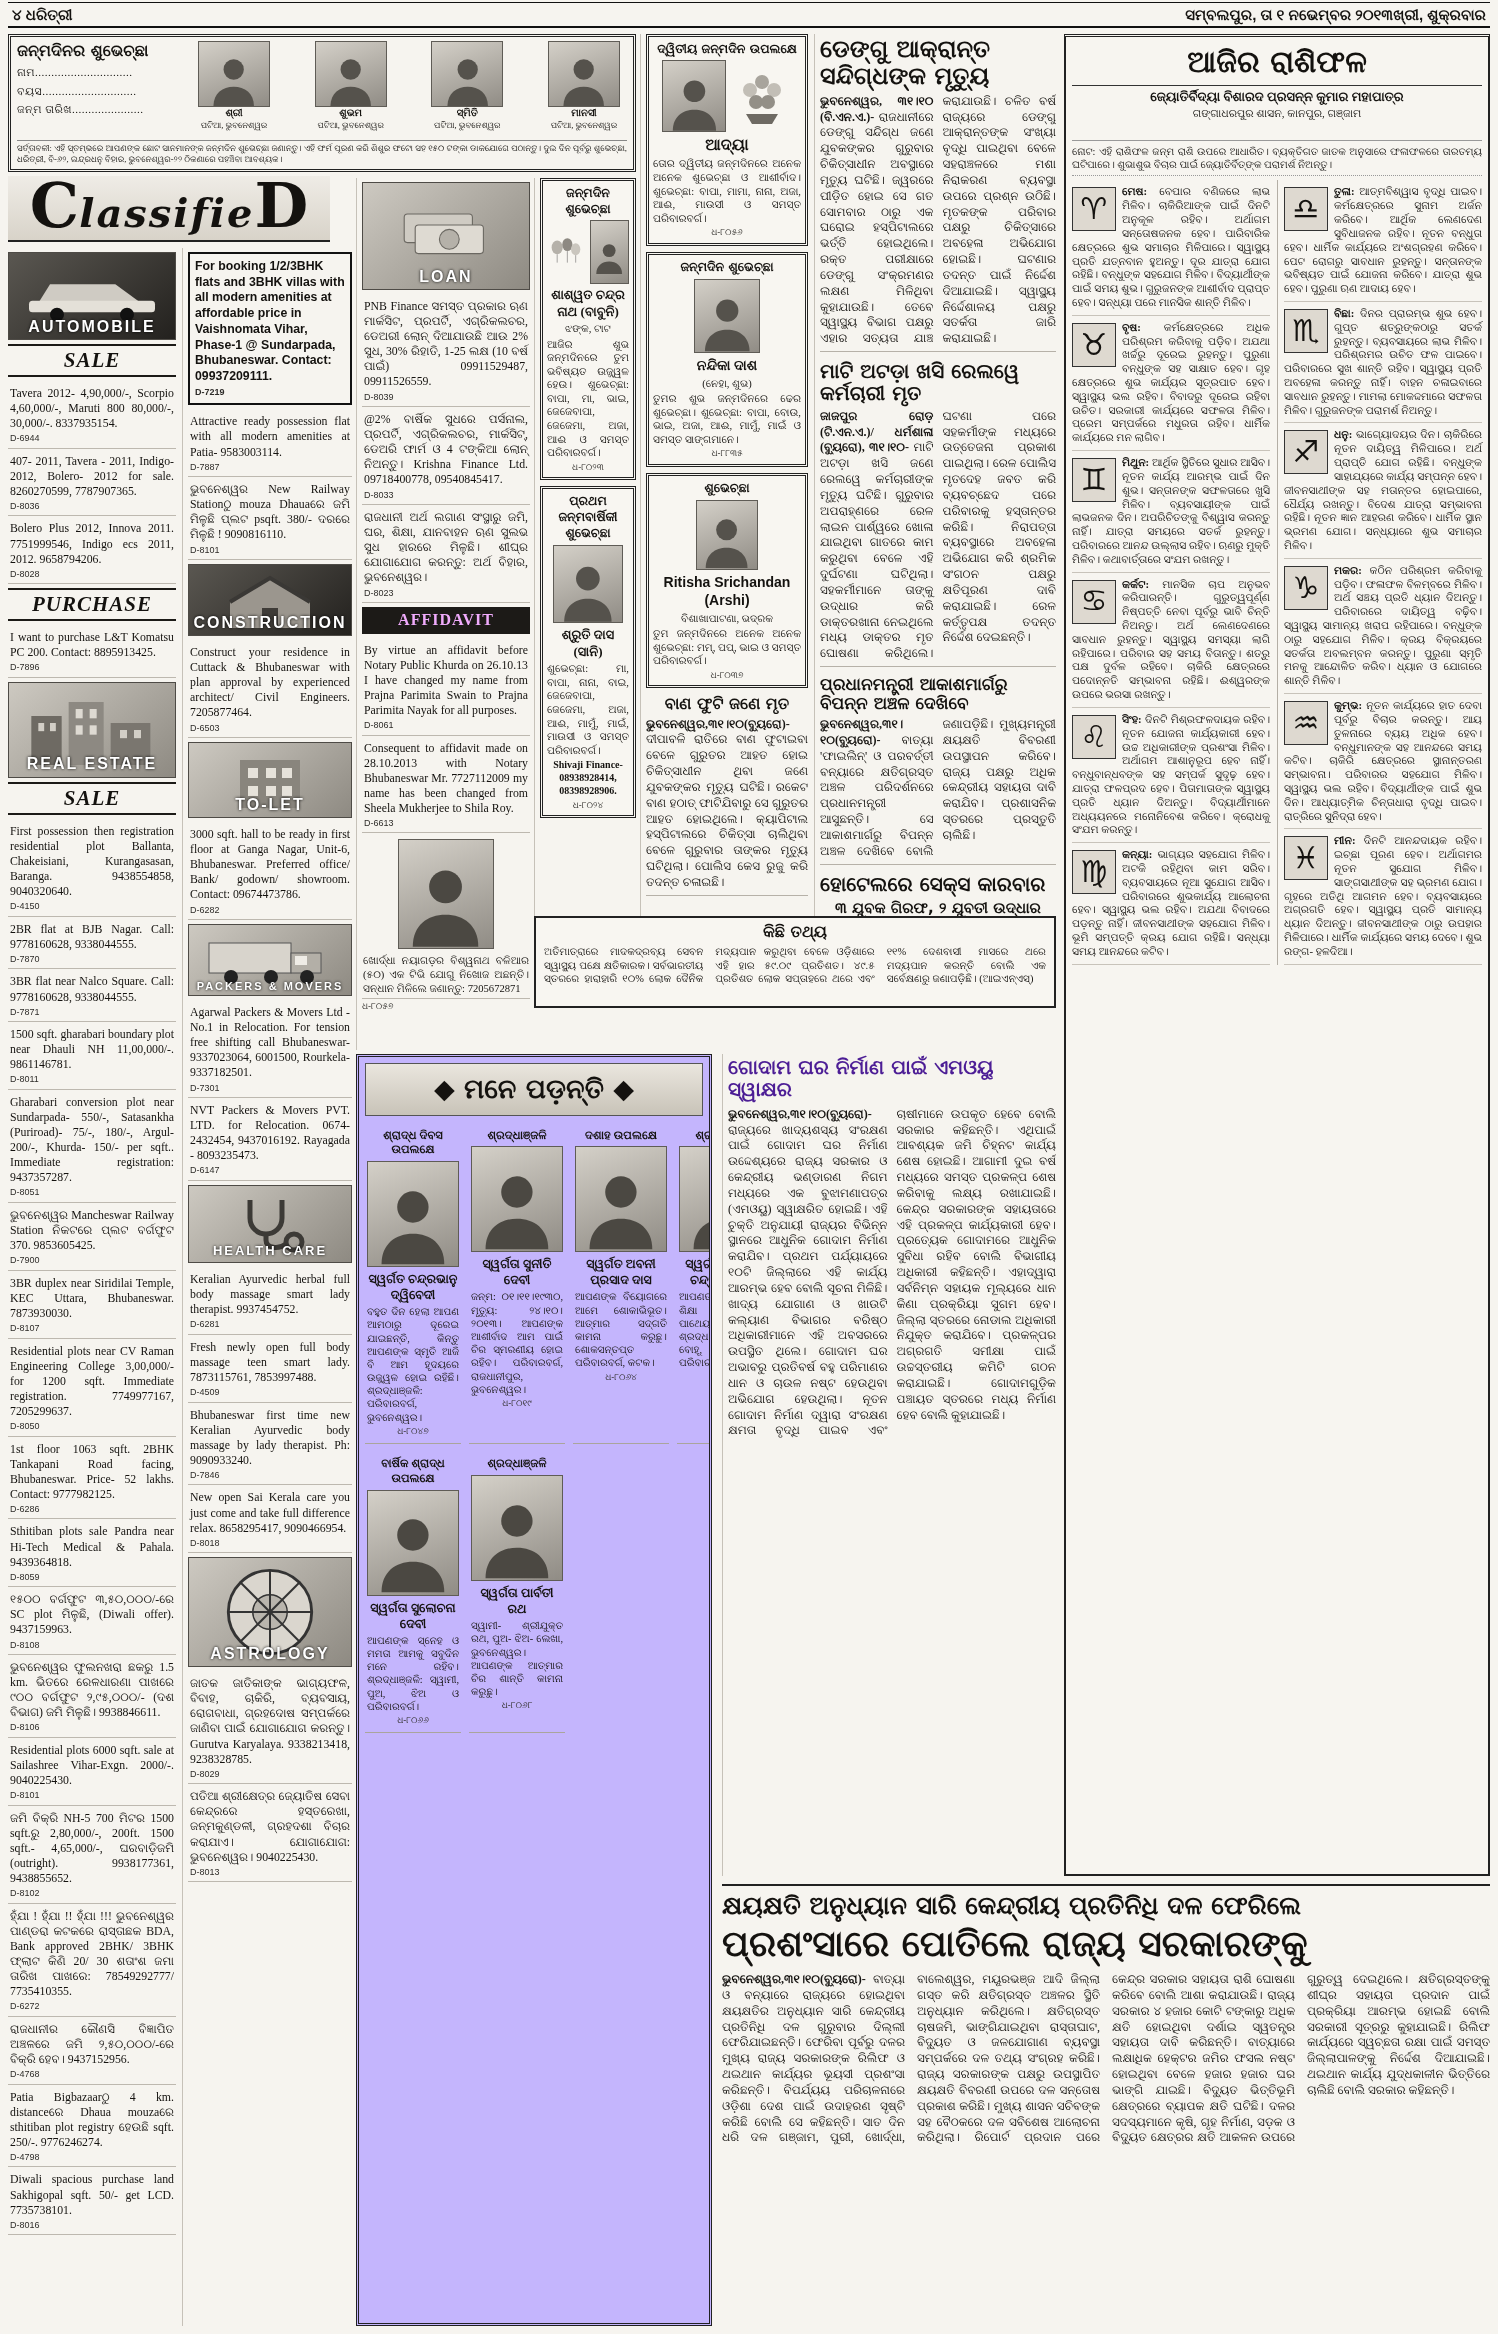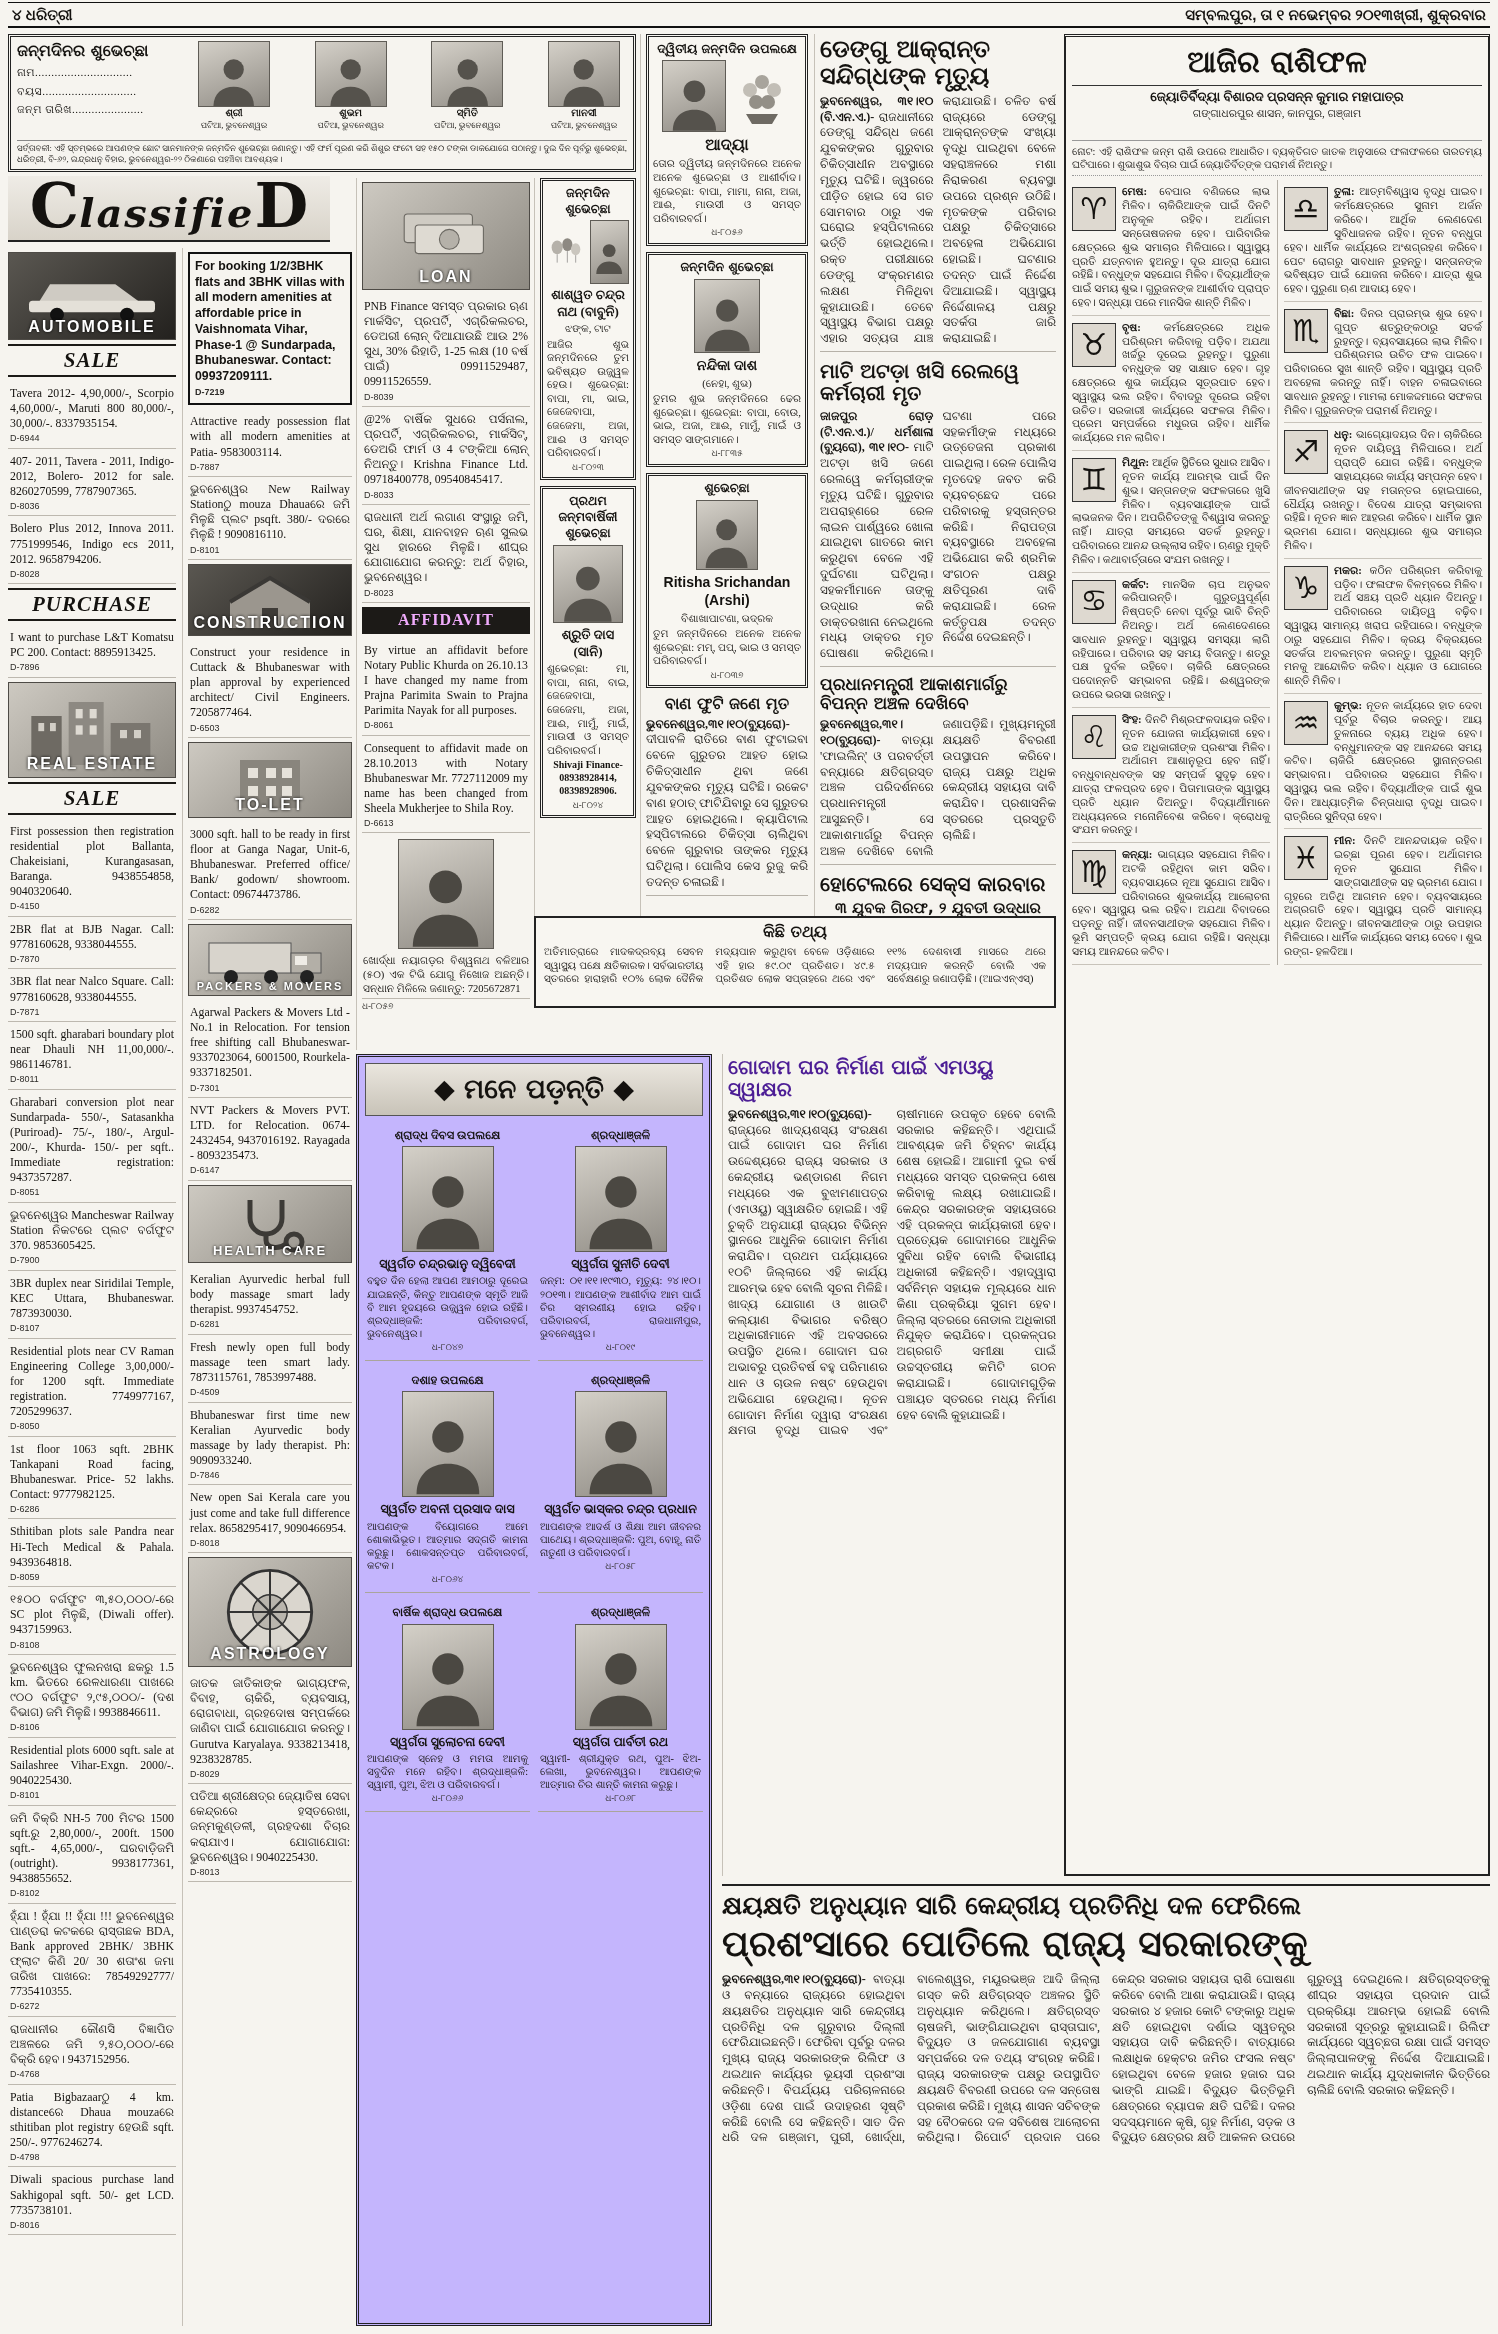--- a/index.html
+++ b/index.html
@@ -77,21 +77,21 @@
   .h-name{font-weight:bold}.h-name::after{content:": "}
   
   #kichhi{border:2px solid #222;padding:4px 8px;background:#f8f6f1}
   .k-title{text-align:center;font-weight:bold;font-size:16px;font-family:"DejaVu Sans",sans-serif;margin-bottom:3px}
   .k-body{column-count:3;column-gap:12px;font-size:10.4px;text-align:justify}
   
   #mane{border:3px double #222;padding:6px;background:#c4b5fd}
   .mane-head{text-align:center;font-weight:bold;font-size:27px;font-family:"DejaVu Sans",sans-serif;
         background:linear-gradient(#eae6de,#c8c3b8);border:1px solid #555;padding:8px 0;margin-bottom:8px}
   .mane-head::before{content:"◆ "}.mane-head::after{content:" ◆"}
-  .mem-grid{display:grid;grid-template-columns:1fr 1fr;gap:8px}
+  .mem-grid{display:grid;grid-template-columns:1fr 1fr 1fr 1fr;gap:8px}
   .mem{text-align:center;padding:4px 2px 6px;border-bottom:1px solid #aaa59c}
   .mem-occ{font-weight:bold;font-size:11.5px}
   .mem-ph{width:92px;height:106px;margin:4px auto}
   .mem-name{font-weight:bold;font-size:12.6px}
   .mem-body{font-size:10.3px;text-align:justify;margin-top:2px}
   
   .miss-cap{font-size:10.6px;text-align:justify;padding:3px 1px;border-bottom:1px solid #bdb8af}
   .brief-head{font-weight:bold;font-size:16px;text-align:center;font-family:"DejaVu Sans",sans-serif;margin:2px 0}
 </style>
 </head>

